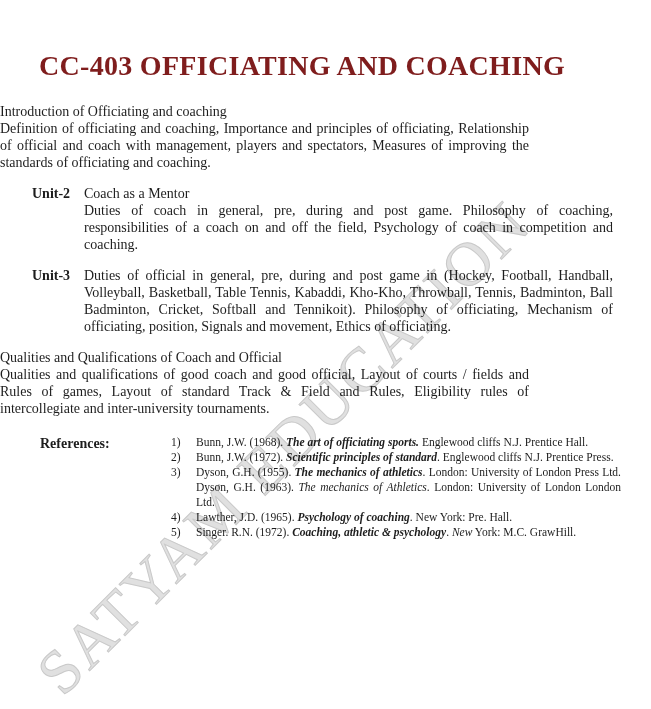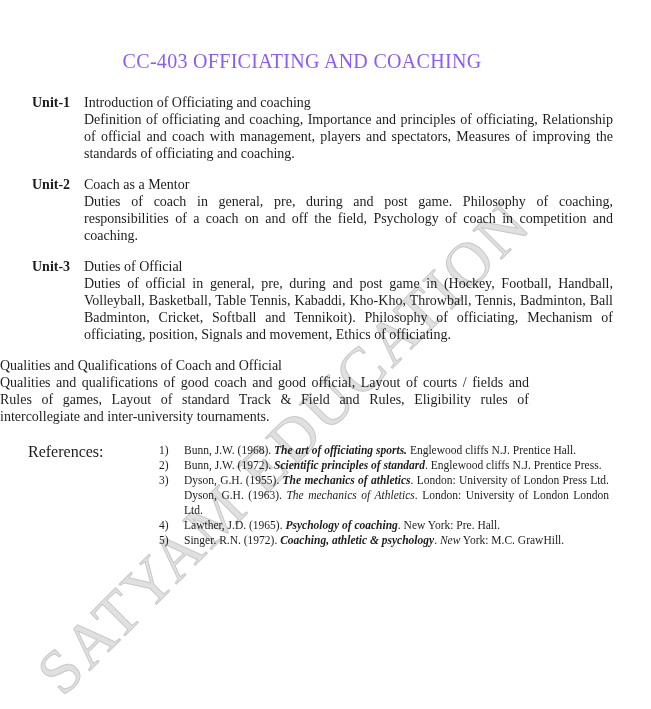--- a/index.html
+++ b/index.html
@@ -24,38 +24,38 @@
     white-space:nowrap;
     color:#e0e0e0;
     -webkit-text-stroke:1px #c9c9c9;
     z-index:0;
     user-select:none;
   }
   .content { position:relative; z-index:1; }
   
   .title-wrap { width:604px; margin-top:50px; text-align:center; }
   .doc-title {
-    font-size:20px; font-weight:400; color:#8b5cf6;
+    font-size:28px; font-weight:700; color:#7f1d1d;
     letter-spacing:0.3px;
   }
   
   .units { margin-top:21px; }
   .unit { display:flex; margin-bottom:14px; }
   .unit-label {
     margin-left:32px; width:52px; flex:none;
     font-weight:700; font-size:14px; line-height:17px;
   }
   .unit-body { width:529px; flex:none; font-size:14px; line-height:17px; }
   .unit-heading { font-weight:400; }
   .unit-text { text-align:justify; }
   
   .refs { display:flex; margin-top:18px; }
   .refs-label {
-    margin-left:28px; width:131px; flex:none;
-    font-weight:400; font-size:16px; line-height:17px;
+    margin-left:40px; width:131px; flex:none;
+    font-weight:700; font-size:14px; line-height:17px;
   }
   .ref-list { width:450px; flex:none; list-style:none; }
   .ref-item { display:flex; font-size:11.5px; line-height:15px; }
   .ref-num { width:25px; flex:none; }
   .ref-text { flex:1; text-align:justify; }
   .bi { font-weight:700; font-style:italic; }
   .it { font-style:italic; }
 </style>
 </head>
 <body>
@@ -66,39 +66,37 @@
 
   <div class="content">
 
     <div class="title-wrap">
       <span class="doc-title">CC-403 OFFICIATING AND COACHING</span>
     </div>
 
     <div class="units">
 
       <div class="unit">
-        <div class="unit-label">Unit-1</div>
         <div class="unit-body">
           <div class="unit-heading">Introduction of Officiating and coaching</div>
           <div class="unit-text">Definition of officiating and coaching, Importance and principles of officiating, Relationship of official and coach with management, players and spectators, Measures of improving the standards of officiating and coaching.</div>
         </div>
       </div>
 
       <div class="unit">
         <div class="unit-label">Unit-2</div>
         <div class="unit-body">
           <div class="unit-heading">Coach as a Mentor</div>
           <div class="unit-text">Duties of coach in general, pre, during and post game.  Philosophy of coaching, responsibilities of a coach on and off the field, Psychology of coach in competition and coaching.</div>
         </div>
       </div>
 
       <div class="unit">
         <div class="unit-label">Unit-3</div>
         <div class="unit-body">
-          <div class="unit-heading">Duties of Official</div>
           <div class="unit-text">Duties of official in general, pre, during and post game in (Hockey, Football, Handball, Volleyball, Basketball, Table Tennis, Kabaddi, Kho-Kho, Throwball, Tennis, Badminton, Ball Badminton, Cricket, Softball and Tennikoit).  Philosophy of officiating, Mechanism of officiating, position, Signals and movement, Ethics of officiating.</div>
         </div>
       </div>
 
       <div class="unit">
         <div class="unit-body">
           <div class="unit-heading">Qualities and Qualifications of Coach and Official</div>
           <div class="unit-text">Qualities and qualifications of good coach and good official, Layout of courts / fields and Rules of games, Layout of standard Track &amp; Field and Rules,  Eligibility rules of intercollegiate and inter-university tournaments.</div>
         </div>
       </div>

